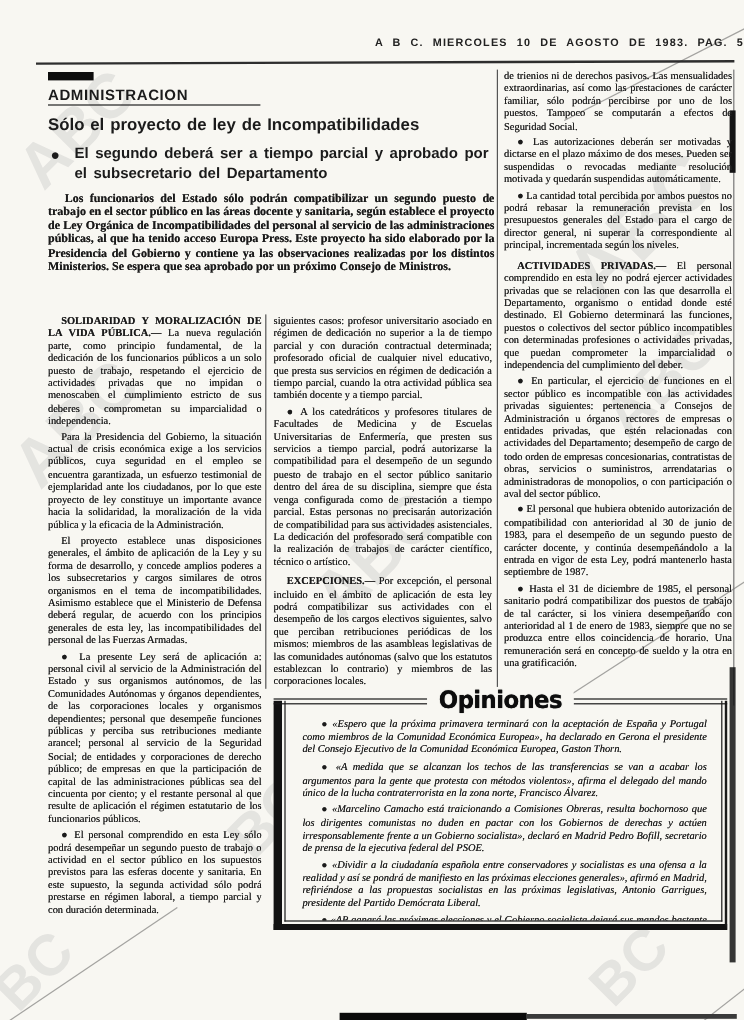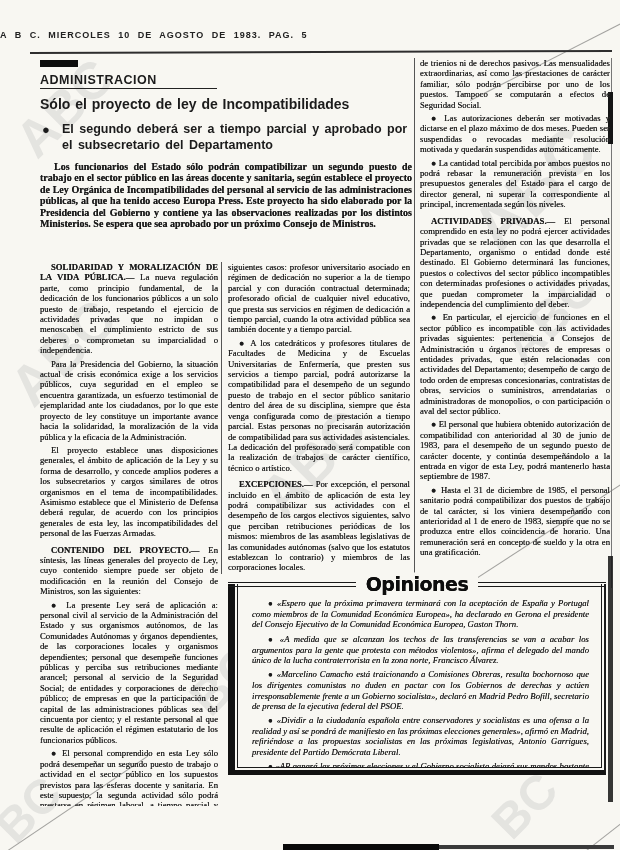--- a/index.html
+++ b/index.html
@@ -5,21 +5,21 @@
   html,body{margin:0;padding:0;}
   #page{
     position:relative; width:620px; height:850px; overflow:hidden;
     background:#f8f7f2;
     font-family:"Liberation Serif", serif;
     color:#1b1b1b;
   }
   
   .masthead{
     position:absolute; top:30px; left:0; width:100%;
-    text-align:left;
+    text-align:right;
     font-family:"Liberation Sans", sans-serif;
     font-size:9px; font-weight:bold; letter-spacing:1px; word-spacing:4px;
     color:#222;
   }
   .masthead-rule{ position:absolute; top:51px; left:30px; width:582px; height:2px; background:#2e2e2e; transform:rotate(-0.2deg); }
 
   
   .headblock{ position:absolute; left:40px; top:60px; width:372px; }
   .corner-bar{ width:38px; height:7px; background:#0d0d0d; margin-bottom:3px; }
   .section-label{
@@ -146,21 +146,20 @@
     <p class="lead-par">Los funcionarios del Estado sólo podrán compatibilizar un segundo puesto de trabajo en el sector público en las áreas docente y sanitaria, según establece el proyecto de Ley Orgánica de Incompatibilidades del personal al servicio de las administraciones públicas, al que ha tenido acceso Europa Press. Este proyecto ha sido elaborado por la Presidencia del Gobierno y contiene ya las observaciones realizadas por los distintos Ministerios. Se espera que sea aprobado por un próximo Consejo de Ministros.</p>
   </div>
 
   <div class="vrule" id="rule-a"></div>
   <div class="vrule" id="rule-b"></div>
 
   <div class="col" id="col1">
     <p><span class="lead-caps">SOLIDARIDAD Y MORALIZACIÓN DE LA VIDA PÚBLICA.—</span><span> La nueva regulación parte, como principio fundamental, de la dedicación de los funcionarios públicos a un solo puesto de trabajo, respetando el ejercicio de actividades privadas que no impidan o menoscaben el cumplimiento estricto de sus deberes o comprometan su imparcialidad o independencia.</span></p>
     <p><span class="lead-caps"></span><span>Para la Presidencia del Gobierno, la situación actual de crisis económica exige a los servicios públicos, cuya seguridad en el empleo se encuentra garantizada, un esfuerzo testimonial de ejemplaridad ante los ciudadanos, por lo que este proyecto de ley constituye un importante avance hacia la solidaridad, la moralización de la vida pública y la eficacia de la Administración.</span></p>
     <p><span class="lead-caps"></span><span>El proyecto establece unas disposiciones generales, el ámbito de aplicación de la Ley y su forma de desarrollo, y concede amplios poderes a los subsecretarios y cargos similares de otros organismos en el tema de incompatibilidades. Asimismo establece que el Ministerio de Defensa deberá regular, de acuerdo con los principios generales de esta ley, las incompatibilidades del personal de las Fuerzas Armadas.</span></p>
-    <p style="margin-top:6px;"><span class="lead-caps">CONTENIDO DEL PROYECTO.—</span><span> En síntesis, las líneas generales del proyecto de Ley, cuyo contenido siempre puede ser objeto de modificación en la reunión del Consejo de Ministros, son las siguientes:</span></p>
     <p><span class="lead-caps">●</span><span> La presente Ley será de aplicación a: personal civil al servicio de la Administración del Estado y sus organismos autónomos, de las Comunidades Autónomas y órganos dependientes, de las corporaciones locales y organismos dependientes; personal que desempeñe funciones públicas y perciba sus retribuciones mediante arancel; personal al servicio de la Seguridad Social; de entidades y corporaciones de derecho público; de empresas en que la participación de capital de las administraciones públicas sea del cincuenta por ciento; y el restante personal al que resulte de aplicación el régimen estatutario de los funcionarios públicos.</span></p>
     <p><span class="lead-caps">●</span><span> El personal comprendido en esta Ley sólo podrá desempeñar un segundo puesto de trabajo o actividad en el sector público en los supuestos previstos para las esferas docente y sanitaria. En este supuesto, la segunda actividad sólo podrá prestarse en régimen laboral, a tiempo parcial y con duración determinada.</span></p>
 
   </div>
 
   <div class="col" id="col2">
     <p class="cont"><span>siguientes casos: profesor universitario asociado en régimen de dedicación no superior a la de tiempo parcial y con duración contractual determinada; profesorado oficial de cualquier nivel educativo, que presta sus servicios en régimen de dedicación a tiempo parcial, cuando la otra actividad pública sea también docente y a tiempo parcial.</span></p>
     <p><span class="lead-caps">●</span><span> A los catedráticos y profesores titulares de Facultades de Medicina y de Escuelas Universitarias de Enfermería, que presten sus servicios a tiempo parcial, podrá autorizarse la compatibilidad para el desempeño de un segundo puesto de trabajo en el sector público sanitario dentro del área de su disciplina, siempre que ésta venga configurada como de prestación a tiempo parcial. Estas personas no precisarán autorización de compatibilidad para sus actividades asistenciales. La dedicación del profesorado será compatible con la realización de trabajos de carácter científico, técnico o artístico.</span></p>
     <p style="margin-top:6px;"><span class="lead-caps">EXCEPCIONES.—</span><span> Por excepción, el personal incluido en el ámbito de aplicación de esta ley podrá compatibilizar sus actividades con el desempeño de los cargos electivos siguientes, salvo que perciban retribuciones periódicas de los mismos: miembros de las asambleas legislativas de las comunidades autónomas (salvo que los estatutos establezcan lo contrario) y miembros de las corporaciones locales.</span></p>
     <p><span class="lead-caps">●</span><span> Los servicios prestados en el segundo puesto no computarán, a efectos</span></p>

